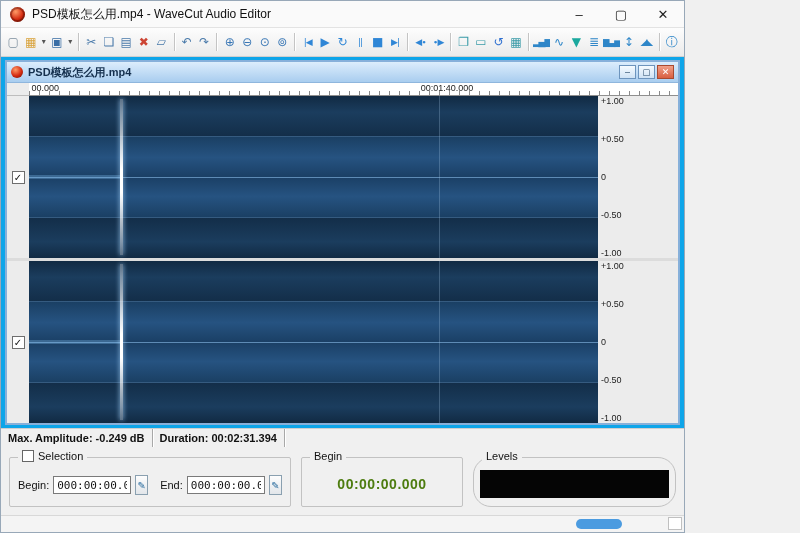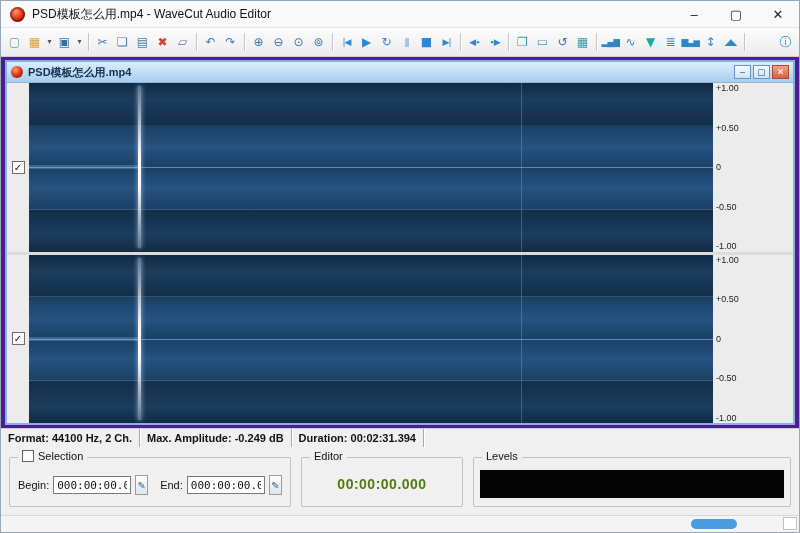--- a/index.html
+++ b/index.html
@@ -1,17 +1,17 @@
 <!DOCTYPE html>
 <html><head>
 <meta charset="utf-8">
 <style>
   html,body{margin:0;padding:0;width:800px;height:533px;overflow:hidden;
     font-family:"Liberation Sans",sans-serif;background:#f0f0f0;}
-  .app{width:800px;height:533px;display:flex;flex-direction:column;box-sizing:border-box;
+  .app{width:685px;height:533px;display:flex;flex-direction:column;box-sizing:border-box;
     border:1px solid #98a8b8;background:#f0f0f0;}
 
   
   .titlebar{height:26px;flex:0 0 26px;display:flex;align-items:center;gap:7px;
     padding-left:9px;background:#fafafa;}
   .app-logo{width:15px;height:15px;border-radius:50%;
     background:radial-gradient(circle at 38% 32%,#ff9a66,#d42a10 55%,#6e1404 95%);
     box-shadow:inset 0 0 0 2px rgba(60,10,0,.35);}
   .title-text{font-size:12px;color:#111;}
   .win-controls{margin-left:auto;display:flex;height:100%;}
@@ -29,21 +29,21 @@
     border-top:1px solid #e3e3e3;border-bottom:1px solid #cfcfcf;}
   .tb-btn{width:19px;height:22px;border:none;background:transparent;padding:0;margin:0;
     font-family:"DejaVu Sans",sans-serif;font-size:12px;line-height:1;
     display:flex;align-items:center;justify-content:center;overflow:hidden;}
   .tb-btn.narrow{width:9px;font-size:8px;color:#555;}
   .tb-btn.multi{font-size:9px;letter-spacing:-1px;}
   .tb-btn.push{margin-left:auto;}
   .tb-sep{width:1px;height:18px;background:#c4c4c4;box-shadow:1px 0 0 #fff;margin:0 3px;flex:0 0 1px;}
 
   
-  .mdi{flex:1 1 auto;background:#4c1d95;padding:3px 4px;min-height:0;}
+  .mdi{flex:1 1 auto;background:#0ea5e9;padding:3px 4px;min-height:0;}
   .child{height:100%;box-sizing:border-box;border:2px solid #87b0da;background:#ececec;
     display:flex;flex-direction:column;}
   .child-title{height:20px;flex:0 0 20px;display:flex;align-items:center;gap:5px;padding:0 4px;
     background:linear-gradient(180deg,#dcedfc,#a9cdef);border-bottom:1px solid #8fb6dd;}
   .child-logo{width:12px;height:12px;border-radius:50%;
     background:radial-gradient(circle at 38% 32%,#ff9a66,#d42a10 55%,#6e1404 95%);}
   .child-title-text{font-size:11px;font-weight:bold;color:#15304e;}
   .child-btns{margin-left:auto;display:flex;gap:2px;}
   .child-btn{width:17px;height:14px;box-sizing:border-box;border:1px solid #6d94bd;
     background:linear-gradient(#f6fbff,#cfe2f4);font-size:9px;color:#2a4a6a;
@@ -93,21 +93,21 @@
   .seg.fill{flex:1;}
 
   
   .bottom-panel{height:68px;flex:0 0 68px;box-sizing:border-box;display:flex;gap:10px;
     padding:10px 8px 6px;background:#f0f0f0;}
   .group{position:relative;border:1px solid #c2c2c2;border-radius:2px;box-sizing:border-box;height:50px;}
   .group-label{position:absolute;top:-8px;left:8px;background:#f0f0f0;padding:0 4px;font-size:11px;color:#111;
     display:flex;align-items:center;gap:4px;}
   .group.selection{width:282px;flex:0 0 282px;}
   .group.cursor{width:162px;flex:0 0 162px;}
-  .group.levels{flex:1;}
+  .group.levels{flex:1;border-radius:18px;}
   .sel-check{width:12px;height:12px;box-sizing:border-box;border:1px solid #666;background:#fff;display:inline-block;}
   .sel-row{display:flex;align-items:center;height:100%;padding:6px 8px 0;box-sizing:border-box;gap:4px;font-size:11px;color:#111;}
   .time-input{width:78px;height:18px;box-sizing:border-box;border:1px solid #7a7a7a;background:#fff;
     font-family:"DejaVu Sans Mono",monospace;font-size:11px;padding:0 3px;color:#111;}
   .mini-btn{width:20px;height:20px;box-sizing:border-box;border:1px solid #8aa0b0;
     background:linear-gradient(#fdfdfd,#e2e6ea);font-size:10px;color:#2e6fa0;padding:0;
     font-family:"DejaVu Sans",sans-serif;}
   .cursor-display{display:flex;align-items:center;justify-content:center;height:100%;padding-top:4px;box-sizing:border-box;
     font-family:"Liberation Sans",sans-serif;font-weight:bold;font-size:14px;color:#4d7c0f;letter-spacing:.5px;}
   .meter{position:absolute;left:6px;right:6px;top:12px;height:28px;background:#050505;}
@@ -186,20 +186,27 @@
       <div class="child-title">
         <span class="child-logo"></span>
         <span class="child-title-text">PSD模板怎么用.mp4</span>
         <div class="child-btns">
           <span class="child-btn">–</span>
           <span class="child-btn">▢</span>
           <span class="child-btn close">✕</span>
         </div>
       </div>
       <div class="child-body">
+        <div class="ruler-row">
+          <div class="ruler-spacer"></div>
+          <div class="ruler">
+              <span class="ruler-label" style="left: 0.4%;">00.000</span>
+              <span class="ruler-label center" style="left: 64.4%;">00:01:40.000</span>
+            </div>
+        </div>
         <div class="channels">
 
           <div class="channel-row">
             <div class="chk-col">
               <span class="checkbox">✓</span>
             </div>
             <div class="wave">
               <div class="centerline"></div>
               <div class="noise"></div>
               <div class="spike"></div>
@@ -236,21 +243,20 @@
               </div>
             <div class="pad-col"></div>
           </div>
 
         </div>
       </div>
     </div>
   </div>
 
   <div class="statusbar">
-      <div class="seg">Format: 44100 Hz, 2 Ch.</div>
       <div class="seg">Max. Amplitude: -0.249 dB</div>
       <div class="seg">Duration: 00:02:31.394</div>
       <div class="seg fill"></div>
     </div>
 
   <div class="bottom-panel">
 
     <div class="group selection">
       <span class="group-label">
         <span class="sel-check"></span>
@@ -261,21 +267,21 @@
         <input class="time-input" value="000:00:00.000" style="">
         <button class="mini-btn">✎</button>
         <span style="width:6px"></span>
         <span>End:</span>
         <input class="time-input" value="000:00:00.000" style="">
         <button class="mini-btn">✎</button>
       </div>
     </div>
 
     <div class="group cursor">
-      <span class="group-label">Editor</span>
+      <span class="group-label">Begin</span>
       <div class="cursor-display">00:00:00.000</div>
     </div>
 
     <div class="group levels">
       <span class="group-label">Levels</span>
       <div class="meter"></div>
     </div>
 
   </div>
 

